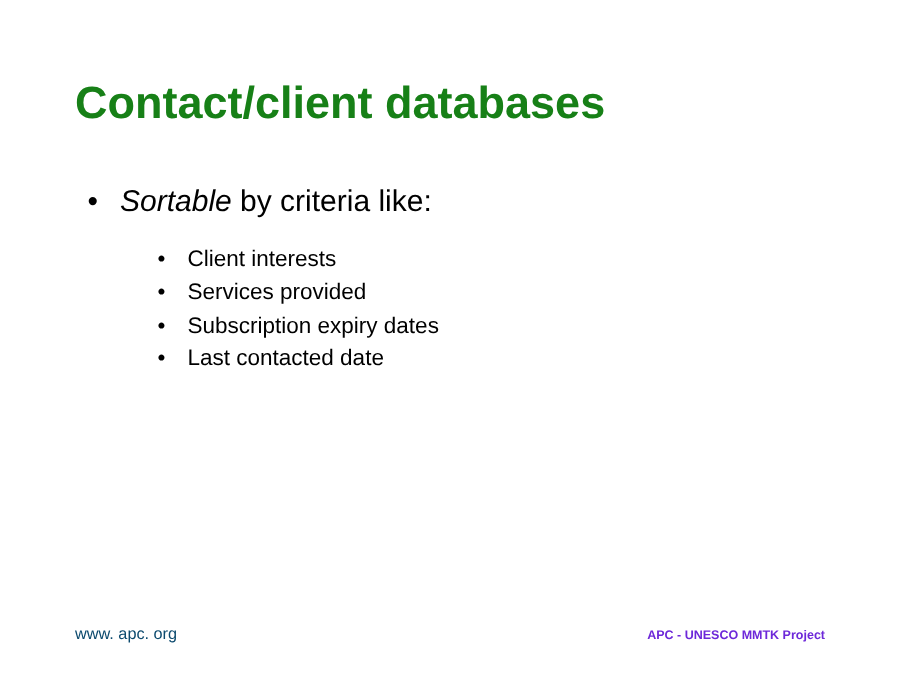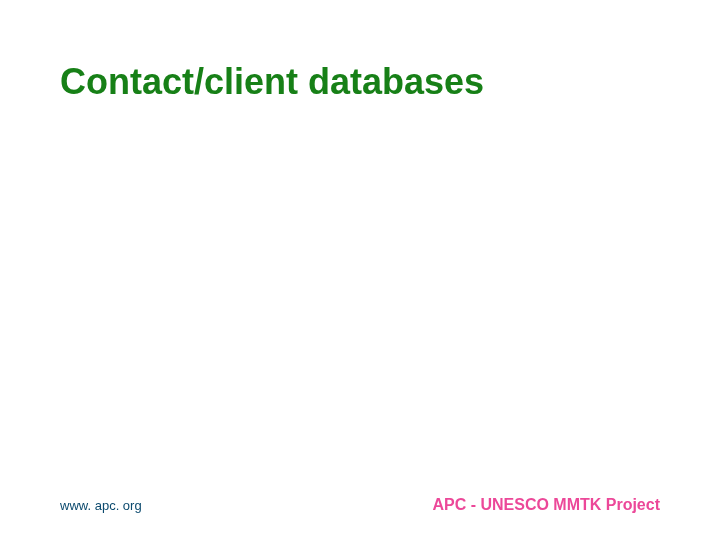--- a/index.html
+++ b/index.html
@@ -68,32 +68,41 @@
     display: flex;
     justify-content: space-between;
     align-items: baseline;
   }
   .footer-left {
     color: #0c4a6e;
     font-size: 13px;
     font-family: Arial, sans-serif;
   }
   .footer-right {
-    color: #ec4899;
-    font-size: 16px;
+    color: #6d28d9;
+    font-size: 10px;
     font-weight: bold;
     font-family: Arial, sans-serif;
   }
 </style>
 </head>
 <body>
 
 <div class="slide">
   <h1 class="title">Contact/client databases</h1>
 
   <ul class="main-list">
+    <li>
+      <span class="italic">Sortable</span><span> by criteria like:</span>
+      <ul class="sub-list">
+        <li>Client interests</li>
+        <li>Services provided</li>
+        <li>Subscription expiry dates</li>
+        <li>Last contacted date</li>
+      </ul>
+    </li>
   </ul>
 
   <div class="footer">
     <div class="footer-left">www. apc. org</div>
     <div class="footer-right">APC - UNESCO MMTK Project</div>
   </div>
 </div>
 
 </body></html>

